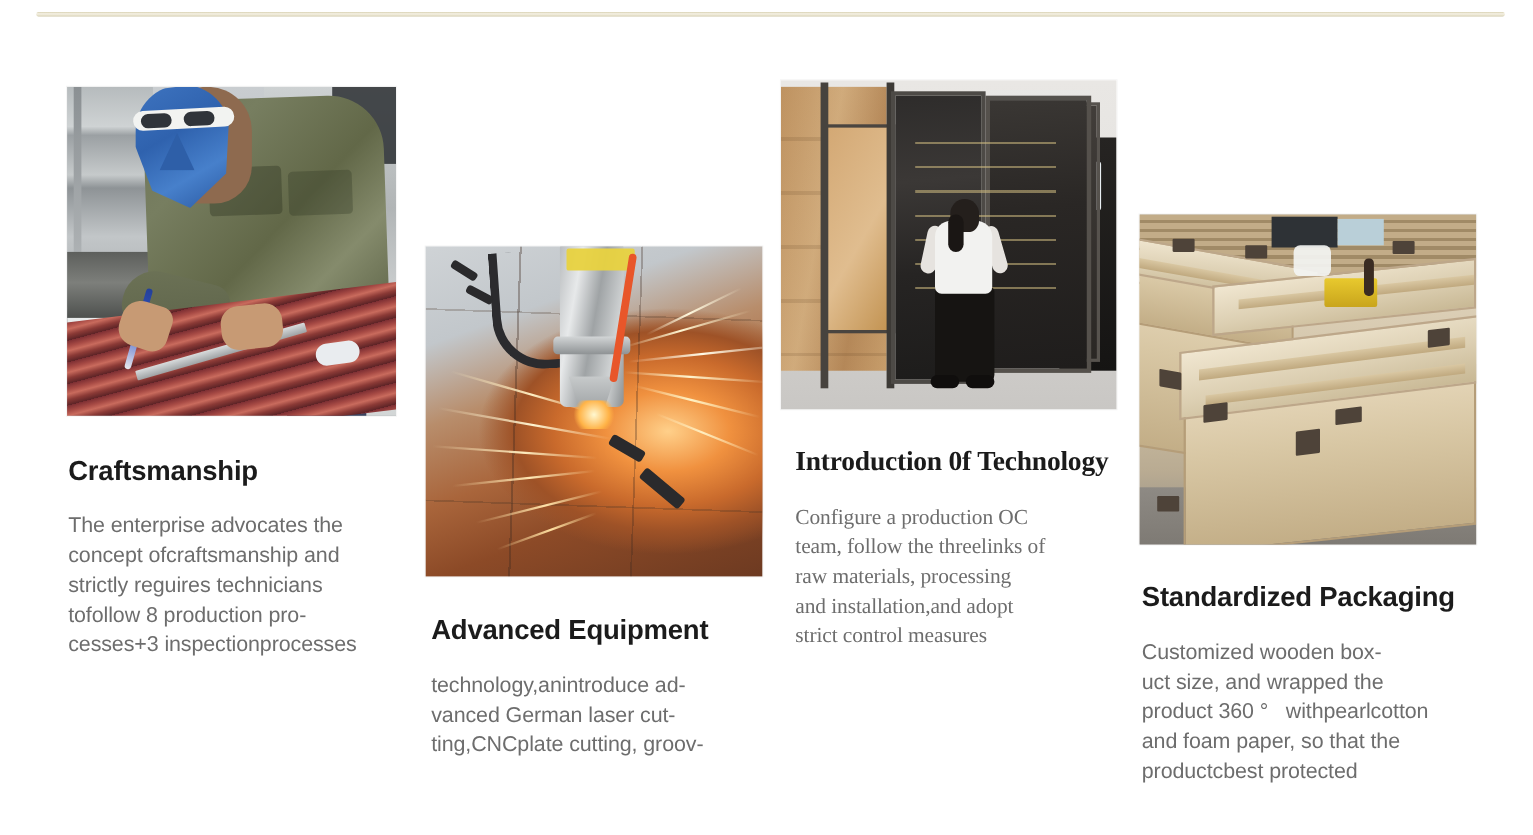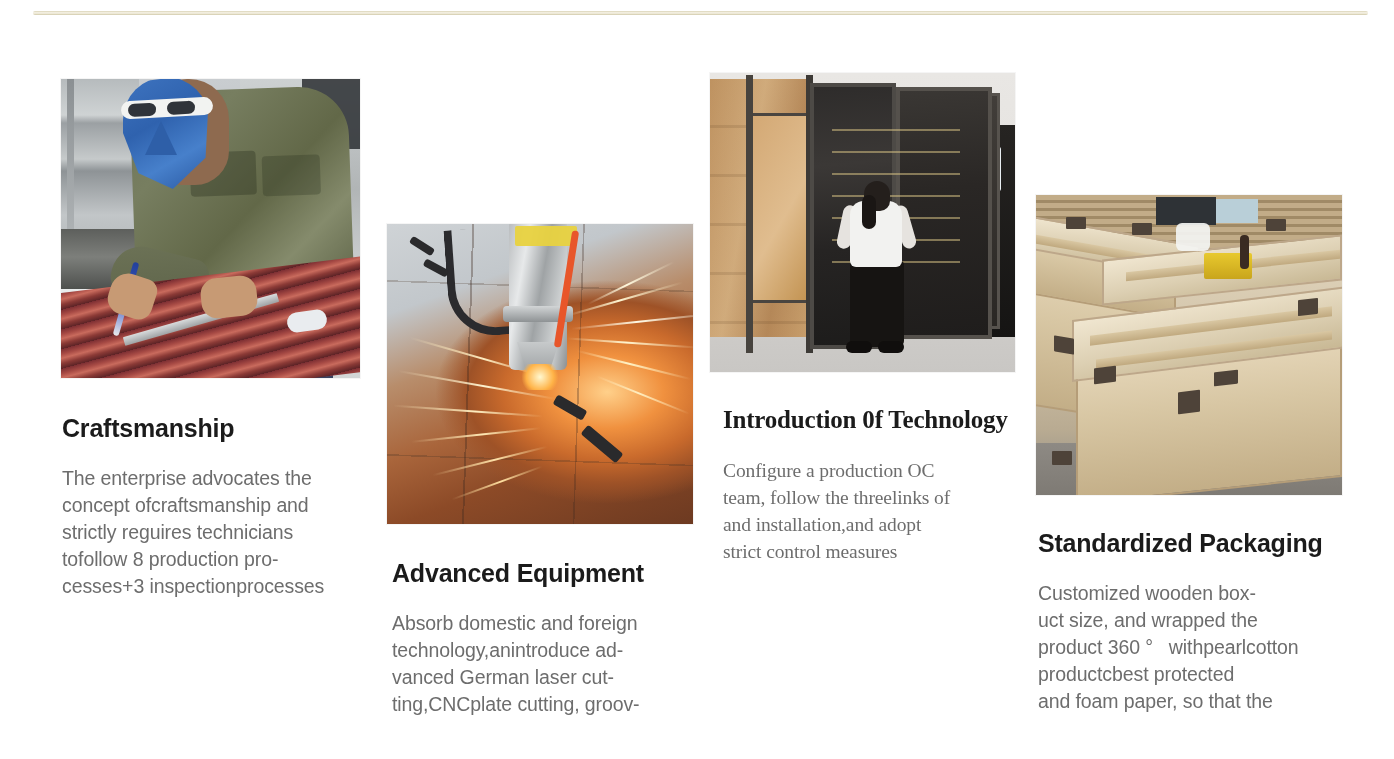--- a/index.html
+++ b/index.html
@@ -448,21 +448,20 @@
         <div class="p2-hose"></div>
         <div class="p2-nozzleglow"></div>
         <div class="p2-slug" style="left:22px;top:18px;width:26px;height:8px;transform:rotate(32deg);"></div>
         <div class="p2-slug" style="left:36px;top:40px;width:26px;height:8px;transform:rotate(28deg);"></div>
         <div class="p2-slug" style="left:166px;top:178px;width:34px;height:11px;transform:rotate(30deg);"></div>
         <div class="p2-slug" style="left:192px;top:214px;width:46px;height:12px;transform:rotate(40deg);"></div>
       </div>
     </div>
     <div class="card-title">Advanced Equipment</div>
     <div class="card-body">
-      <span class="ln">Absorb domestic and foreign</span>
       <span class="ln">technology,anintroduce ad-</span>
       <span class="ln">vanced German laser cut-</span>
       <span class="ln">ting,CNCplate cutting, groov-</span>
     </div>
   </div>
 
   <div class="card" id="card-3">
     <div class="photo p3-bg">
       <div class="photo-inner">
         <div class="p3-plywood"></div>
@@ -482,20 +481,21 @@
         <div class="p3-person-head"></div>
         <div class="p3-person-hair"></div>
         <div class="p3-shoeL"></div>
         <div class="p3-shoeR"></div>
       </div>
     </div>
     <div class="card-title">Introduction 0f Technology</div>
     <div class="card-body">
       <span class="ln">Configure a production OC</span>
       <span class="ln">team, follow the threelinks of</span>
+      <span class="ln">raw materials, processing</span>
       <span class="ln">and installation,and adopt</span>
       <span class="ln">strict control measures</span>
     </div>
   </div>
 
   <div class="card" id="card-4">
     <div class="photo p4-bg">
       <div class="photo-inner">
         <div class="p4-backstack"></div>
         <div class="p4-backdark"></div>
@@ -528,18 +528,18 @@
         <div class="corner" style="left:96px;top:28px;width:20px;height:12px;"></div>
         <div class="corner" style="left:230px;top:24px;width:20px;height:12px;"></div>
         <div class="corner" style="left:16px;top:256px;width:20px;height:14px;"></div>
       </div>
     </div>
     <div class="card-title">Standardized Packaging</div>
     <div class="card-body">
       <span class="ln">Customized wooden box-</span>
       <span class="ln">uct size, and wrapped the</span>
       <span class="ln">product 360 °   withpearlcotton</span>
+      <span class="ln">and foam paper, so that the</span>
       <span class="ln">productcbest protected</span>
-      <span class="ln">and foam paper, so that the</span>
     </div>
   </div>
 
 </div>
 
 </body></html>

